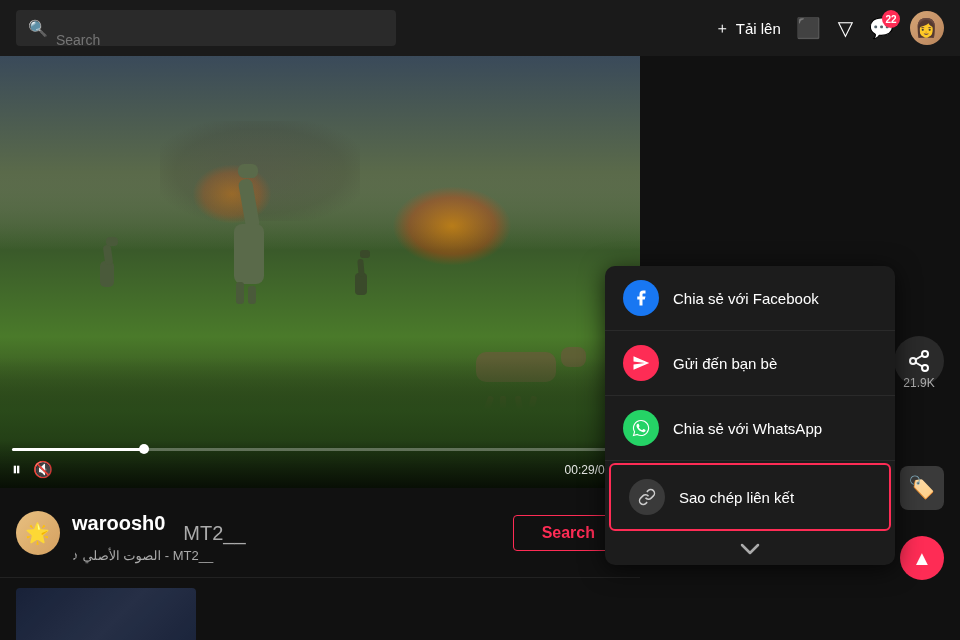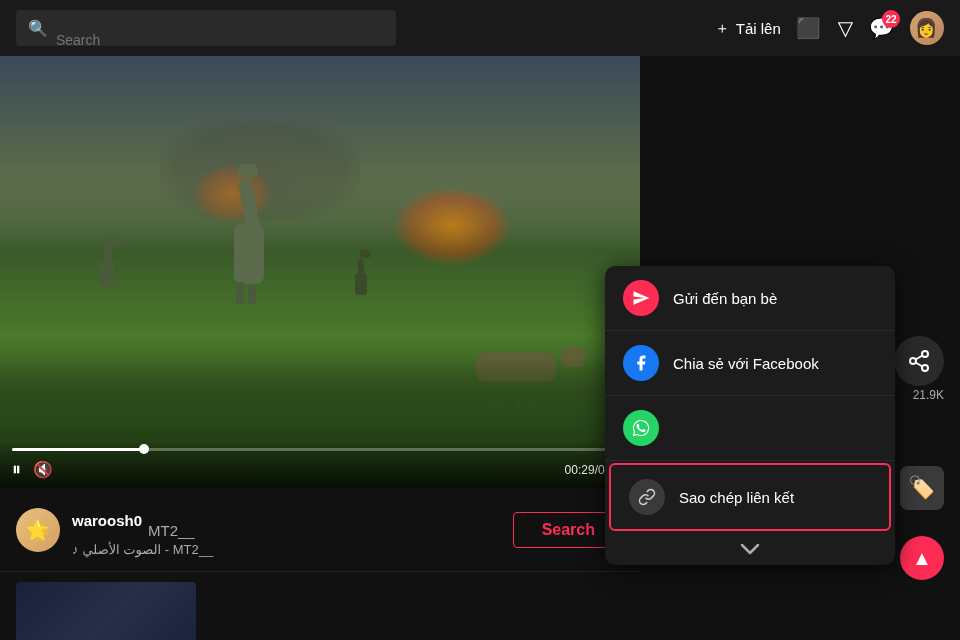--- a/index.html
+++ b/index.html
@@ -323,22 +323,22 @@
       flex-shrink: 0;
       margin-right: 12px;
       overflow: hidden;
     }
     .user-info {
       flex: 1;
     }
     .username-row {
       display: flex;
       align-items: center;
-      gap: 6px;
-      font-size: 15px;
+      gap: 18px;
+      font-size: 20px;
       font-weight: 600;
     }
     .username {
       color: #fff;
     }
     .username-tag {
       color: #aaa;
       font-weight: 400;
       margin-top: 20px;
     }
@@ -566,44 +566,45 @@
       </div>
     </div>
 
   </div>
 
   <div style="flex:1; background:#111; position:relative;">
 
     <div style="position:absolute; top:210px; right:65px; width:290px; background:#1c1c1c; border-radius:10px; box-shadow:0 4px 24px rgba(0,0,0,0.7); overflow:hidden; z-index:100;">
 
       <div class="share-item">
+        <div class="share-icon-circle" style="background:#1877f2;">
+          <svg width="18" height="18" viewBox="0 0 24 24" fill="white">
+              <path d="M18 2h-3a5 5 0 00-5 5v3H7v4h3v8h4v-8h3l1-4h-4V7a1 1 0 011-1h3z"></path>
+            </svg>
+        </div>
+        <span class="share-label">Chia sẻ với Facebook</span>
+      </div>
+
+      <div class="share-item">
         <div class="share-icon-circle" style="background:#fe2c55;">
           <svg width="18" height="18" viewBox="0 0 24 24" fill="white">
               <path d="M2 21l21-9L2 3v7l15 2-15 2v7z"></path>
             </svg>
         </div>
         <span class="share-label">Gửi đến bạn bè</span>
-      </div>
-
-      <div class="share-item">
-        <div class="share-icon-circle" style="background:#1877f2;">
-          <svg width="18" height="18" viewBox="0 0 24 24" fill="white">
-              <path d="M18 2h-3a5 5 0 00-5 5v3H7v4h3v8h4v-8h3l1-4h-4V7a1 1 0 011-1h3z"></path>
-            </svg>
-        </div>
-        <span class="share-label">Chia sẻ với Facebook</span>
       </div>
 
       <div class="share-item">
         <div class="share-icon-circle" style="background:#25d366;">
           <svg width="18" height="18" viewBox="0 0 24 24" fill="white">
               <path d="M17.472 14.382c-.297-.149-1.758-.867-2.03-.967-.273-.099-.471-.148-.67.15-.197.297-.767.966-.94 1.164-.173.199-.347.223-.644.075-.297-.15-1.255-.463-2.39-1.475-.883-.788-1.48-1.761-1.653-2.059-.173-.297-.018-.458.13-.606.134-.133.298-.347.446-.52.149-.174.198-.298.298-.497.099-.198.05-.371-.025-.52-.075-.149-.669-1.612-.916-2.207-.242-.579-.487-.5-.669-.51-.173-.008-.371-.01-.57-.01-.198 0-.52.074-.792.372-.272.297-1.04 1.016-1.04 2.479 0 1.462 1.065 2.875 1.213 3.074.149.198 2.096 3.2 5.077 4.487.709.306 1.262.489 1.694.625.712.227 1.36.195 1.871.118.571-.085 1.758-.719 2.006-1.413.248-.694.248-1.289.173-1.413-.074-.124-.272-.198-.57-.347z"></path>
               <path d="M12 2a10 10 0 00-8.6 15.07L2 22l5.07-1.38A10 10 0 1012 2z" fill="none" stroke="white" stroke-width="1.5"></path>
             </svg>
         </div>
+        <span class="share-label">Chia sẻ với WhatsApp</span>
       </div>
 
       <div style="border: 2px solid #fe2c55; border-radius:6px; margin:2px 4px;">
         <div class="share-item" style="border:none; border-radius:4px;">
           <div class="share-icon-circle" style="background:#3a3a3a;">
             <svg width="18" height="18" viewBox="0 0 24 24" fill="none" stroke="#ccc" stroke-width="2">
                 <path d="M10 13a5 5 0 007.54.54l3-3a5 5 0 00-7.07-7.07l-1.72 1.71"></path>
                 <path d="M14 11a5 5 0 00-7.54-.54l-3 3a5 5 0 007.07 7.07l1.71-1.71"></path>
               </svg>
           </div>
@@ -617,21 +618,21 @@
         </svg>
       </div>
     </div>
 
     <button class="share-action-btn" style="position:absolute; right:16px; top:280px;">
       <svg width="24" height="24" viewBox="0 0 24 24" fill="none">
         <path d="M18 8a3 3 0 100-6 3 3 0 000 6zM6 15a3 3 0 100-6 3 3 0 000 6zM18 22a3 3 0 100-6 3 3 0 000 6z" stroke="white" stroke-width="2"></path>
         <path d="M8.59 13.51l6.83 3.98M15.41 6.51l-6.82 3.98" stroke="white" stroke-width="2"></path>
       </svg>
     </button>
-    <div class="share-count" style="position:absolute; right:16px; top:332px; text-align:right; font-size:12px; color:#aaa; width:50px;">21.9K</div>
+    <div class="share-count" style="position:absolute; right:16px; top:320px; text-align:center; font-size:12px; color:#aaa; width:50px;">21.9K</div>
 
     <div style="position:absolute; right:68px; top:294px;">
       <svg width="90" height="36" viewBox="0 0 90 36">
         <defs>
           <marker id="arrowhead" markerWidth="10" markerHeight="7" refX="10" refY="3.5" orient="auto">
             <polygon points="0 0, 10 3.5, 0 7" fill="#e53935"></polygon>
           </marker>
         </defs>
         <path d="M80 18 Q40 5 10 18" stroke="#e53935" stroke-width="3" fill="none" marker-end="url(#arrowhead)"></path>
       </svg>

